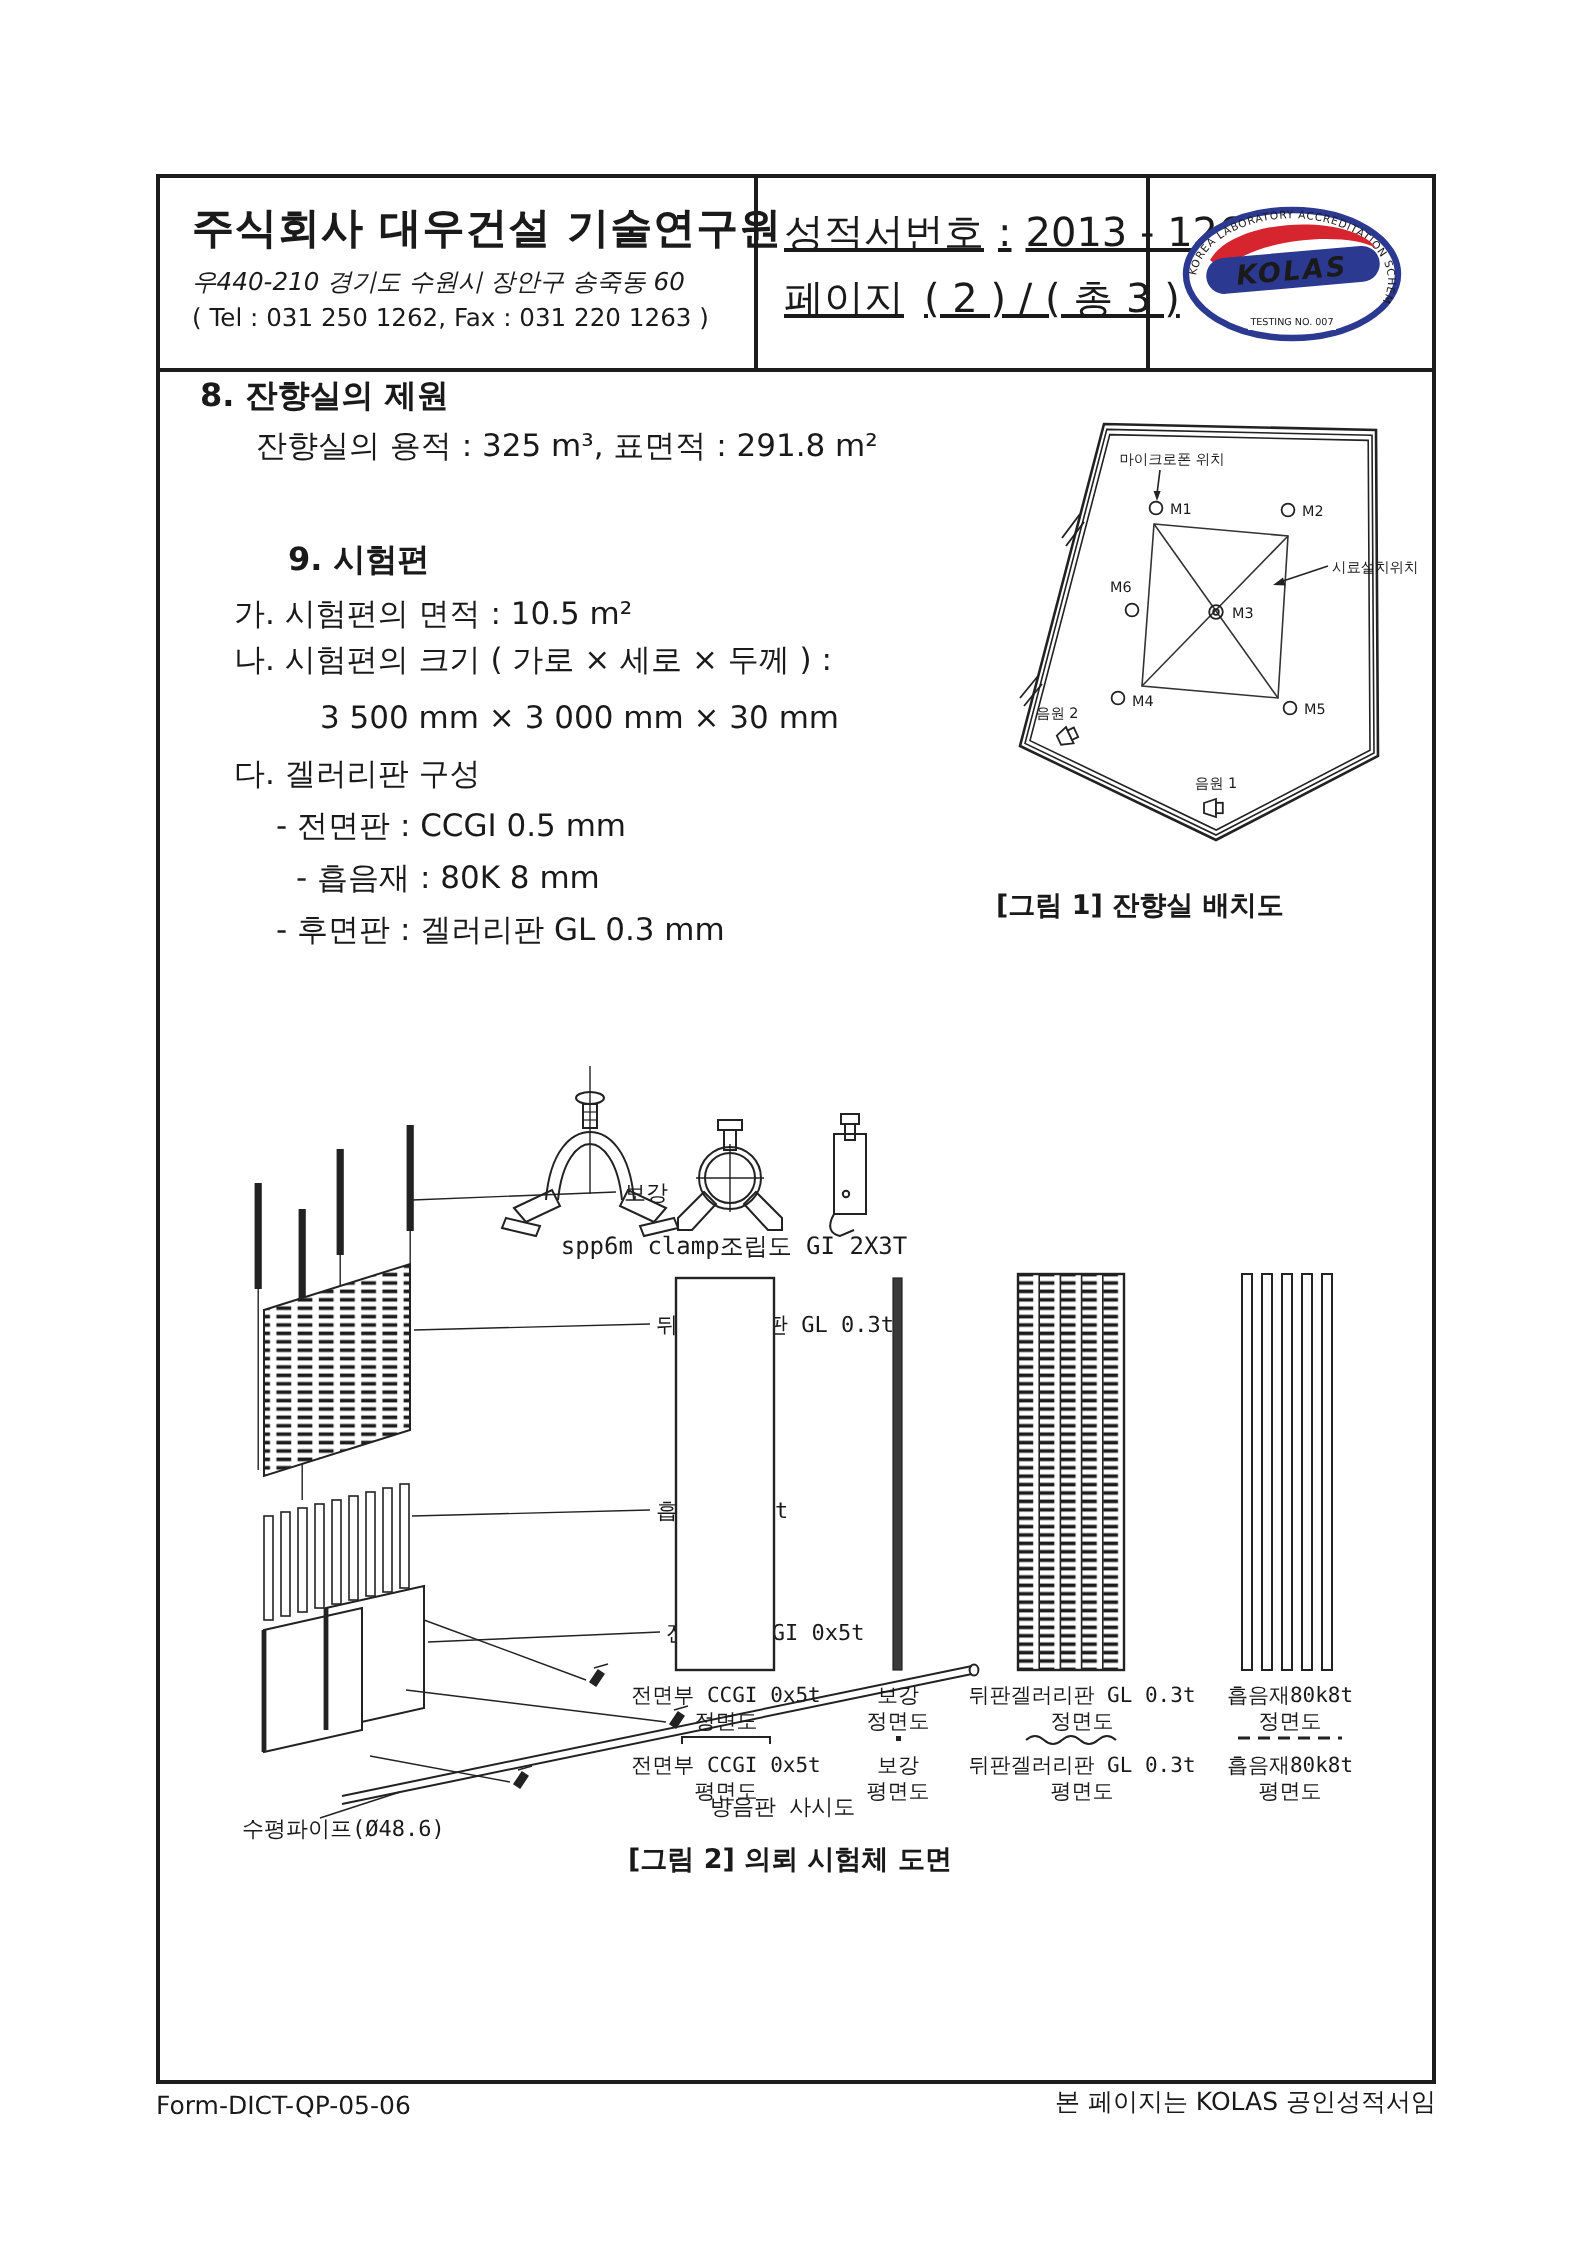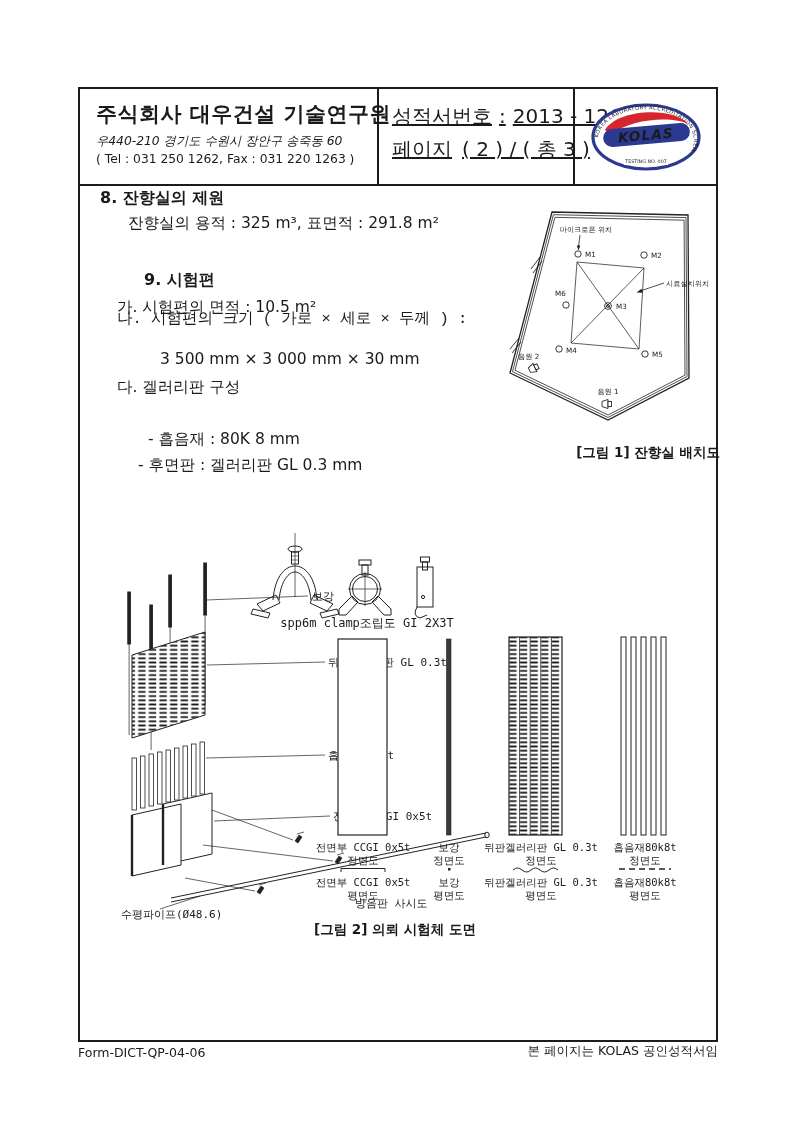--- a/index.html
+++ b/index.html
@@ -66,23 +66,24 @@
         </svg>
       </div>
     </div>
   </div>
 
   <div class="abs sec-h" style="left:100px;top:188px;">8. 잔향실의 제원</div>
   <div class="abs body-t" style="left:128px;top:213px;">잔향실의 용적 : 325 m³,  표면적 : 291.8 m²</div>
 
   <div class="abs sec-h" style="left:100px;top:270px;margin-left:44px;">9. 시험편</div>
   <div class="abs body-t" style="left:117px;top:297px;">가. 시험편의 면적 : 10.5 m²</div>
-  <div class="abs body-t" style="left:117px;top:308px;font-family:Liberation Mono, monospace;">나. 시험편의 크기 ( 가로 × 세로 × 두께 ) :</div>
+  <div class="abs body-t" style="left:117px;top:320px;">나. 시험편의 크기 ( 가로 × 세로 × 두께 ) :</div>
   <div class="abs body-t" style="left:160px;top:350px;">3 500 mm × 3 000 mm ×  30 mm</div>
   <div class="abs body-t" style="left:117px;top:377px;">다. 겔러리판 구성</div>
+  <div class="abs body-t" style="left:138px;top:403px;">- 전면판 : CCGI 0.5 mm</div>
   <div class="abs body-t" style="left:148px;top:429px;text-align:right;">- 흡음재 : 80K 8 mm</div>
   <div class="abs body-t" style="left:138px;top:455px;">- 후면판 : 겔러리판 GL 0.3 mm</div>
 
   <svg class="abs" style="left:498px;top:193px;" width="222" height="245" viewBox="0 0 222 245">
     <g stroke="#222" fill="none">
       <polygon points="54,19 190,22 191,185 110,227 12,180" stroke-width="1.3"></polygon>
       <polygon points="55.4,21.7 188,24.6 189,183.5 110,224.5 14.5,178.7" stroke-width="0.8"></polygon>
       <polygon points="56.9,24.3 186.1,27.2 187,182.1 110.1,222 17,177.3" stroke-width="0.8"></polygon>
       <line x1="35" y1="80" x2="44" y2="68" stroke-width="0.9"></line>
       <line x1="33" y1="76" x2="42" y2="64" stroke-width="0.9"></line>
@@ -125,21 +126,21 @@
       <g transform="translate(36,175) rotate(-25)">
         <path d="M-5,-2.5 L1,-4.5 L1,4.5 L-5,2.5 Z"></path>
           <rect x="1" y="-2.6" width="3.4" height="5.2"></rect>
       </g>
       <g transform="translate(109,211)">
         <path d="M-5,-2.5 L1,-4.5 L1,4.5 L-5,2.5 Z"></path>
           <rect x="1" y="-2.6" width="3.4" height="5.2"></rect>
       </g>
     </g>
   </svg>
-  <div class="abs cap" style="left:498px;top:444px;width:222px;text-align:right;">[그림 1] 잔향실 배치도</div>
+  <div class="abs cap" style="left:498px;top:444px;width:222px;text-align:left;">[그림 1] 잔향실 배치도</div>
 
   <svg class="abs" style="left:105px;top:505px;" width="615" height="420" viewBox="0 0 615 420">
     <defs>
       <pattern id="pGal" width="10.6" height="4.2" patternUnits="userSpaceOnUse">
         <rect width="10.6" height="4.2" fill="#ffffff"></rect>
         <rect x="1.4" y="1.2" width="7.4" height="1.8" fill="#1c1c1c"></rect>
       </pattern>
     </defs>
 
     <g>
@@ -287,16 +288,16 @@
       </g>
       <text class="cadtxt" font-size="10.5" x="540" y="346" text-anchor="middle">흡음재80k8t</text>
       <text class="cadtxt" font-size="10.5" x="540" y="359" text-anchor="middle">정면도</text>
       <line x1="514" y1="364" x2="566" y2="364" stroke="#222" stroke-width="1.4" stroke-dasharray="6,4"></line>
       <text class="cadtxt" font-size="10.5" x="540" y="381" text-anchor="middle">흡음재80k8t</text>
       <text class="cadtxt" font-size="10.5" x="540" y="394" text-anchor="middle">평면도</text>
     </g>
   </svg>
   <div class="abs cap" style="left:105px;top:921px;width:580px;text-align:center;">[그림 2] 의뢰 시험체 도면</div>
 
-  <div class="abs foot" style="left:78px;top:1045px;">Form-DICT-QP-04-06</div>
+  <div class="abs foot" style="left:78px;top:1045px;">Form-DICT-QP-05-06</div>
   <div class="abs foot" style="right:75px;top:1043px;">본 페이지는 KOLAS 공인성적서임</div>
 
 </div>
 
 </body></html>

